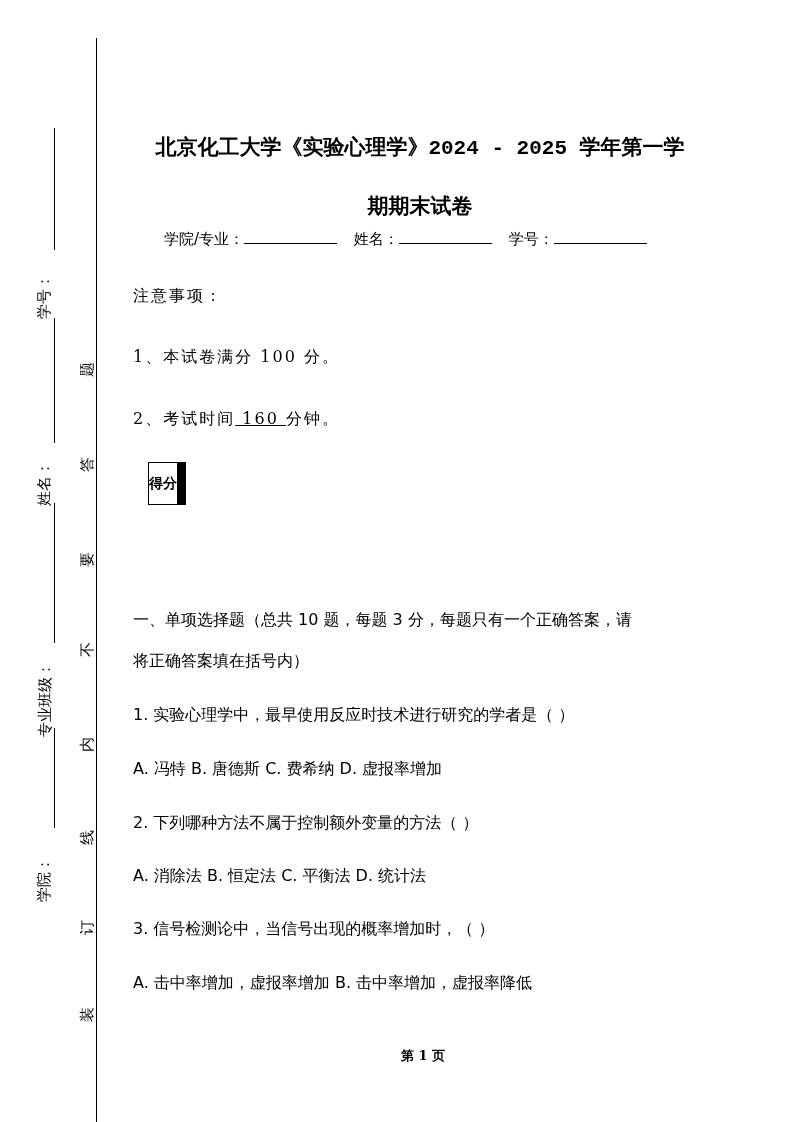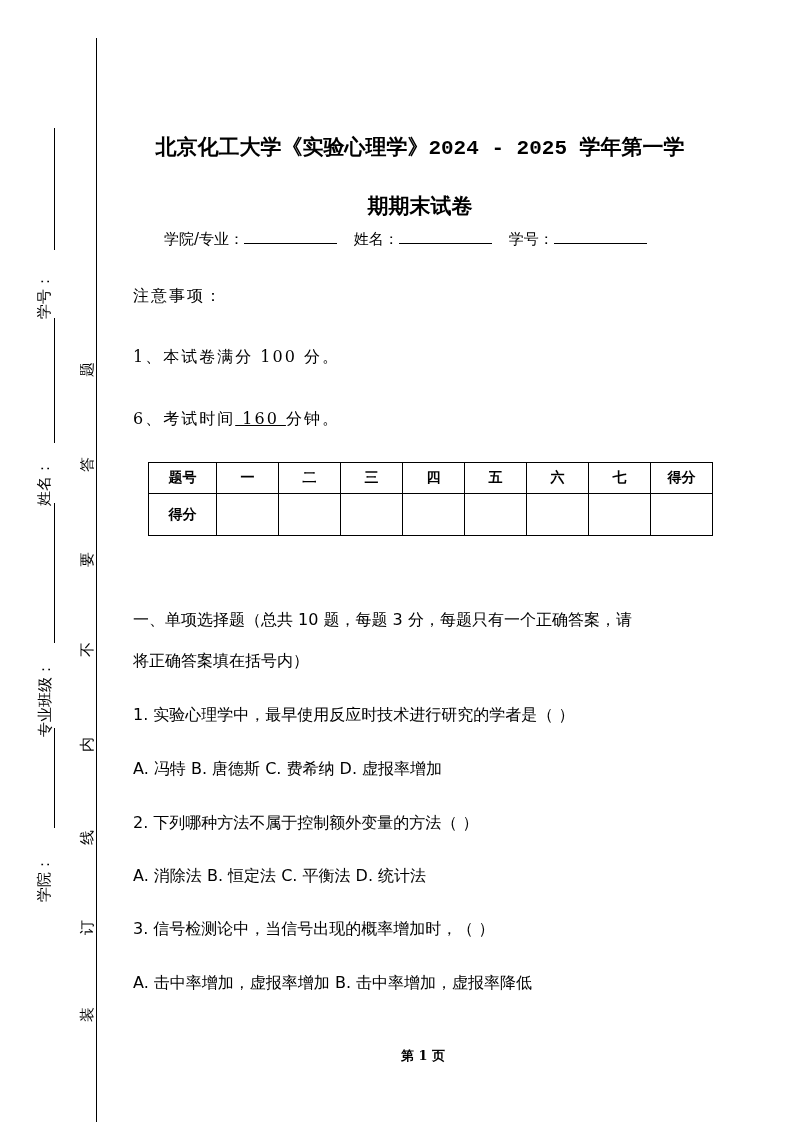--- a/index.html
+++ b/index.html
@@ -47,36 +47,25 @@
 
 <div class="info">
   <span>学院/专业：</span><span class="blank"></span>
   <span>姓名：</span><span class="blank"></span>
   <span>学号：</span><span class="blank"></span>
 </div>
 
 <div class="body-line" style="top:286px;">注意事项：</div>
 <div class="body-line" style="top:347px;">1、本试卷满分 100 分。</div>
 <div class="body-line" style="top:409px;">
-  <span>6、考试时间</span><span class="underline"> 160 </span><span>分钟。</span>
+  <span>2、考试时间</span><span class="underline"> 160 </span><span>分钟。</span>
 </div>
 
 <table class="score">
   <tbody>
-      <tr style="height:31px;">
-    <td style="width:67px;">题号</td>
-    <td style="width:61px;">一</td>
-    <td style="width:61px;">二</td>
-    <td style="width:61px;">三</td>
-    <td style="width:61px;">四</td>
-    <td style="width:61px;">五</td>
-    <td style="width:61px;">六</td>
-    <td style="width:61px;">七</td>
-    <td style="width:61px;">得分</td>
-  </tr>
   <tr style="height:42px;">
     <td>得分</td>
     <td></td>
         <td></td>
         <td></td>
         <td></td>
         <td></td>
         <td></td>
         <td></td>
         <td></td>

